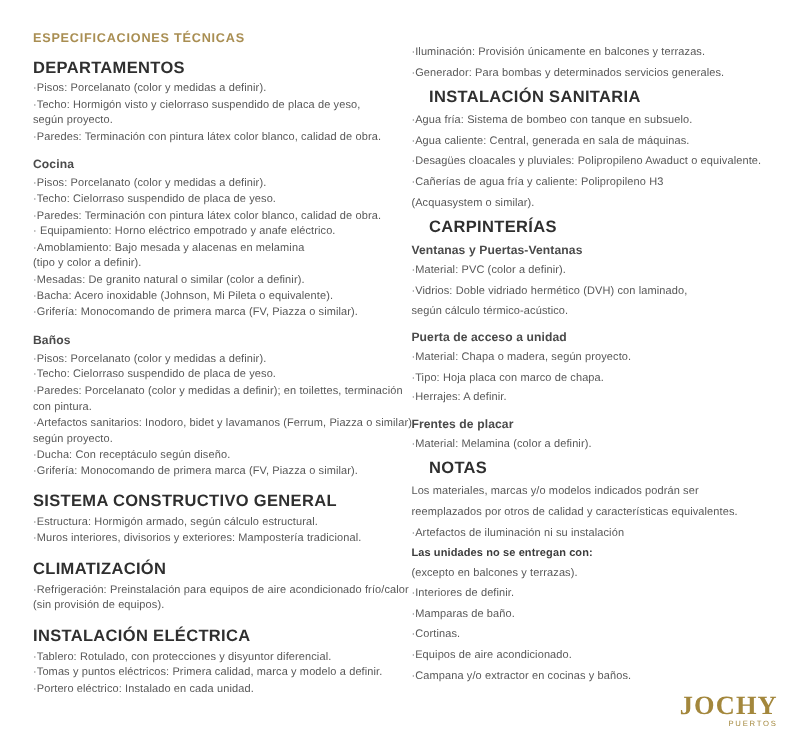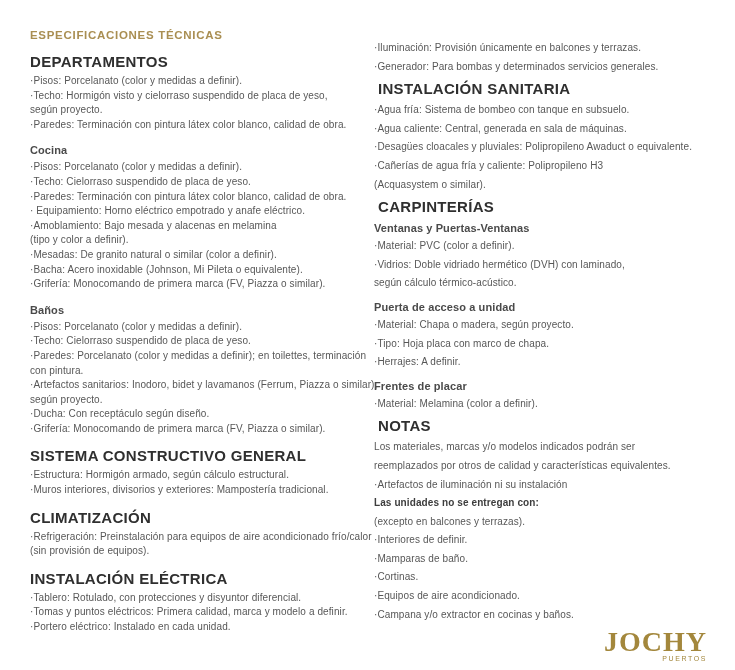--- a/index.html
+++ b/index.html
@@ -29,31 +29,31 @@
     font-size:11px;font-weight:bold;color:#4a4a4a;letter-spacing:.1px;
     line-height:14px;margin:11px 0 3px 0;white-space:nowrap;
   }
   .line{
     font-size:10px;color:#575757;line-height:14.6px;
     letter-spacing:.1px;white-space:nowrap;
   }
   .line.bold{font-weight:bold;color:#3d3d3d;}
 
   .col-right .line{line-height:18.6px;}
-  .col-right .h1{margin:6px 0 5px 4px;}
+  .col-right .h1{margin:6px 0 5px 16px;}
   .col-right .h2{margin:7px 0 2px 0;}
 
   .logo{
     margin-top:6px;
     padding-right:28px;
     text-align:right;
   }
   .logo-word{
     font-family:"Liberation Serif", serif;
-    font-weight:bold;font-size:28px;line-height:24px;
+    font-weight:bold;font-size:24px;line-height:24px;
     letter-spacing:1px;color:#a3873c;
   }
   .logo-tag{
     font-size:7px;line-height:9px;letter-spacing:1.6px;
     color:#a3873c;margin-top:0;
   }
 </style>
 </head>
 <body>
 

